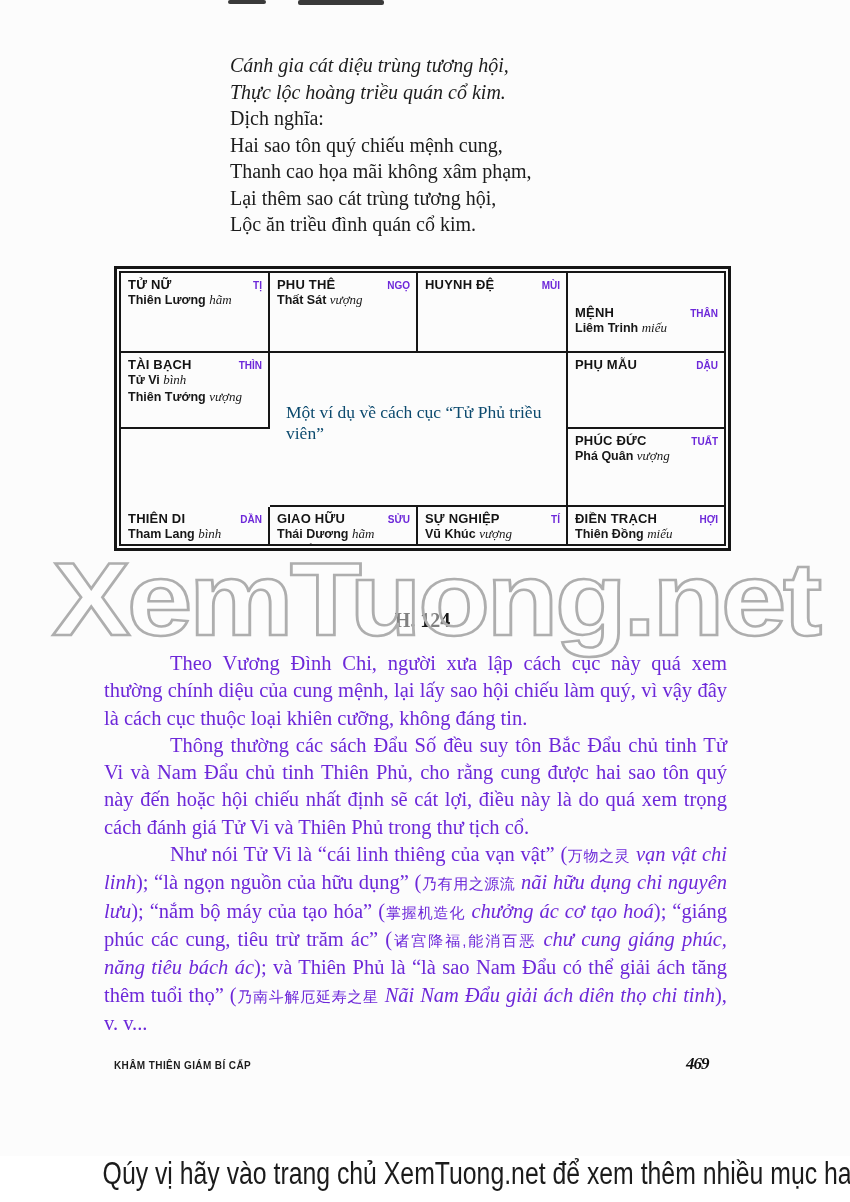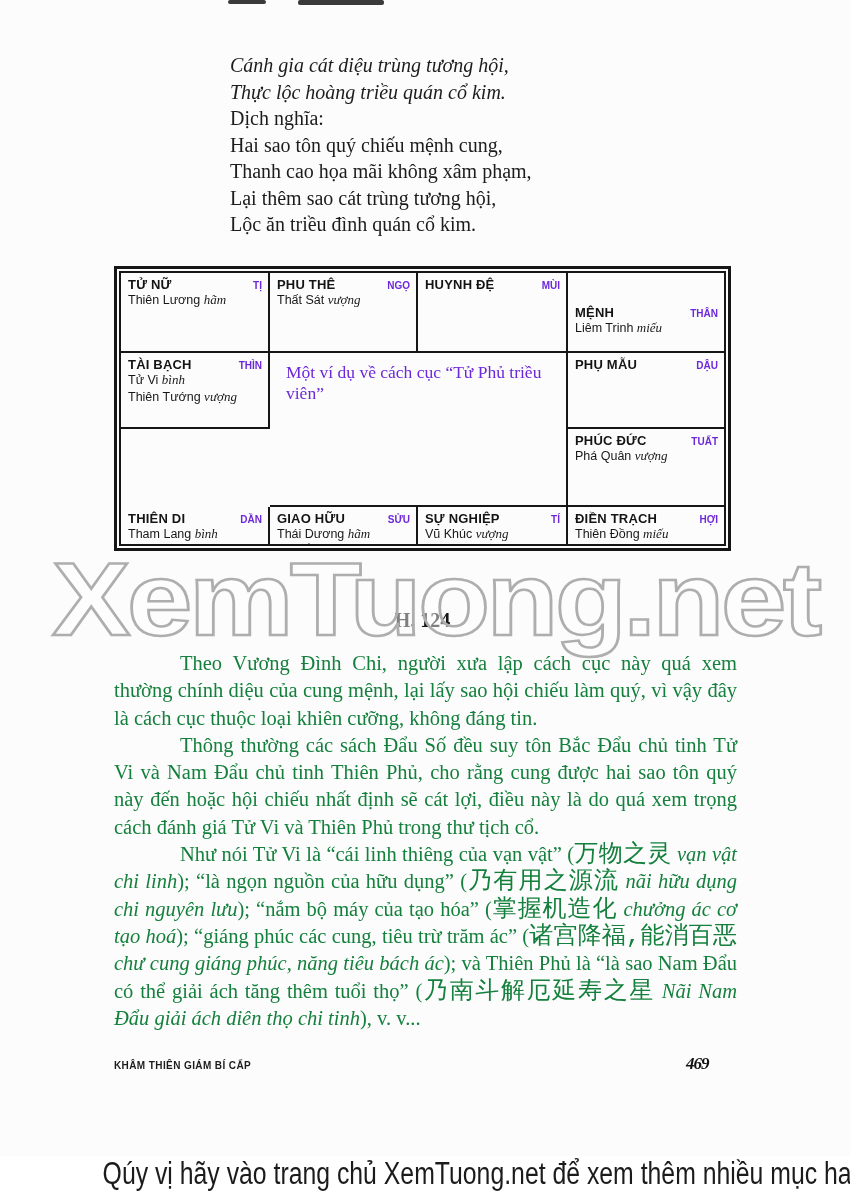--- a/index.html
+++ b/index.html
@@ -34,51 +34,51 @@
     box-sizing:border-box;padding:4px 6px 2px 7px;
     border-right:2px solid #161616;border-bottom:2px solid #161616;
     font-family:"Liberation Sans",sans-serif;overflow:hidden;
   }
   .cell.lastcol{border-right:none;}
   .cell.lastrow{border-bottom:none;}
   .cellhead{display:flex;justify-content:space-between;align-items:baseline;}
   .palace{font-weight:700;font-size:13px;letter-spacing:.2px;color:#141414;}
   .branch{font-weight:700;font-size:10px;color:#6d28d9;}
   .star{font-size:12.5px;line-height:16.5px;color:#171717;}
-  .sname{font-weight:400;text-align:right;}
+  .sname{font-weight:700;text-align:right;}
   .sstat{font-style:italic;font-weight:400;font-family:"Liberation Serif",serif;font-size:13px;}
   .r1c1{grid-area:1/1;} .r1c2{grid-area:1/2;} .r1c3{grid-area:1/3;} .r1c4{grid-area:1/4;margin-top:28px;}
   .r2c1{grid-area:2/1;} .ctr{grid-area:2/2/4/4;} .r2c4{grid-area:2/4;}
   .r3c1{grid-area:3/1;} .r3c4{grid-area:3/4;}
   .r4c1{grid-area:4/1;} .r4c2{grid-area:4/2;} .r4c3{grid-area:4/3;} .r4c4{grid-area:4/4;}
   .center-text{
-    font-family:"Liberation Serif",serif;font-size:17.5px;color:#6d28d9;
-    padding-top:5px;padding-left:9px;
+    font-family:"Liberation Serif",serif;font-size:17.5px;color:#0c4a6e;
+    padding-top:5px;padding-left:9px;margin-top:40px;
   }
 
   
   .caption{left:114px;top:609px;width:617px;text-align:center;
     font-weight:700;font-size:20px;color:#181818;z-index:2;}
 
   
   .watermark{
     left:52px;top:540px;z-index:5;pointer-events:none;
     font-family:"Liberation Sans",sans-serif;font-weight:700;
     font-size:104px;letter-spacing:-3px;white-space:nowrap;
     color:rgba(255,255,255,0.45);
     -webkit-text-stroke:2.5px #aeaeae;
     transform:scaleX(1.13);transform-origin:left center;
   }
 
   
-  .bodytext{left:114px;top:650px;width:623px;font-size:20.5px;
-    line-height:27.3px;color:#15803d;text-align:justify;z-index:2;}
+  .bodytext{left:104px;top:650px;width:623px;font-size:20.5px;
+    line-height:27.3px;color:#6d28d9;text-align:justify;z-index:2;}
   .para{margin:0;text-indent:66px;}
   .seg-it{font-style:italic;}
-  .seg-cjk{font-family:Liberation Mono, monospace;font-size:24px;font-style:normal;}
+  .seg-cjk{font-family:Liberation Sans, sans-serif;font-size:15px;font-style:normal;}
 
   
   .book-footer{left:114px;top:1060px;font-family:"Liberation Sans",sans-serif;
     font-weight:700;font-size:10px;letter-spacing:.4px;color:#1c1c1c;}
   .page-num{left:686px;top:1054px;font-weight:700;font-style:italic;
     font-size:17px;letter-spacing:-1px;color:#111;}
 
   
   .banner{left:0;top:1156px;width:850px;text-align:center;background:#fff;height:46px;}
   .banner-inner{display:inline-block;font-family:"Liberation Sans",sans-serif;

